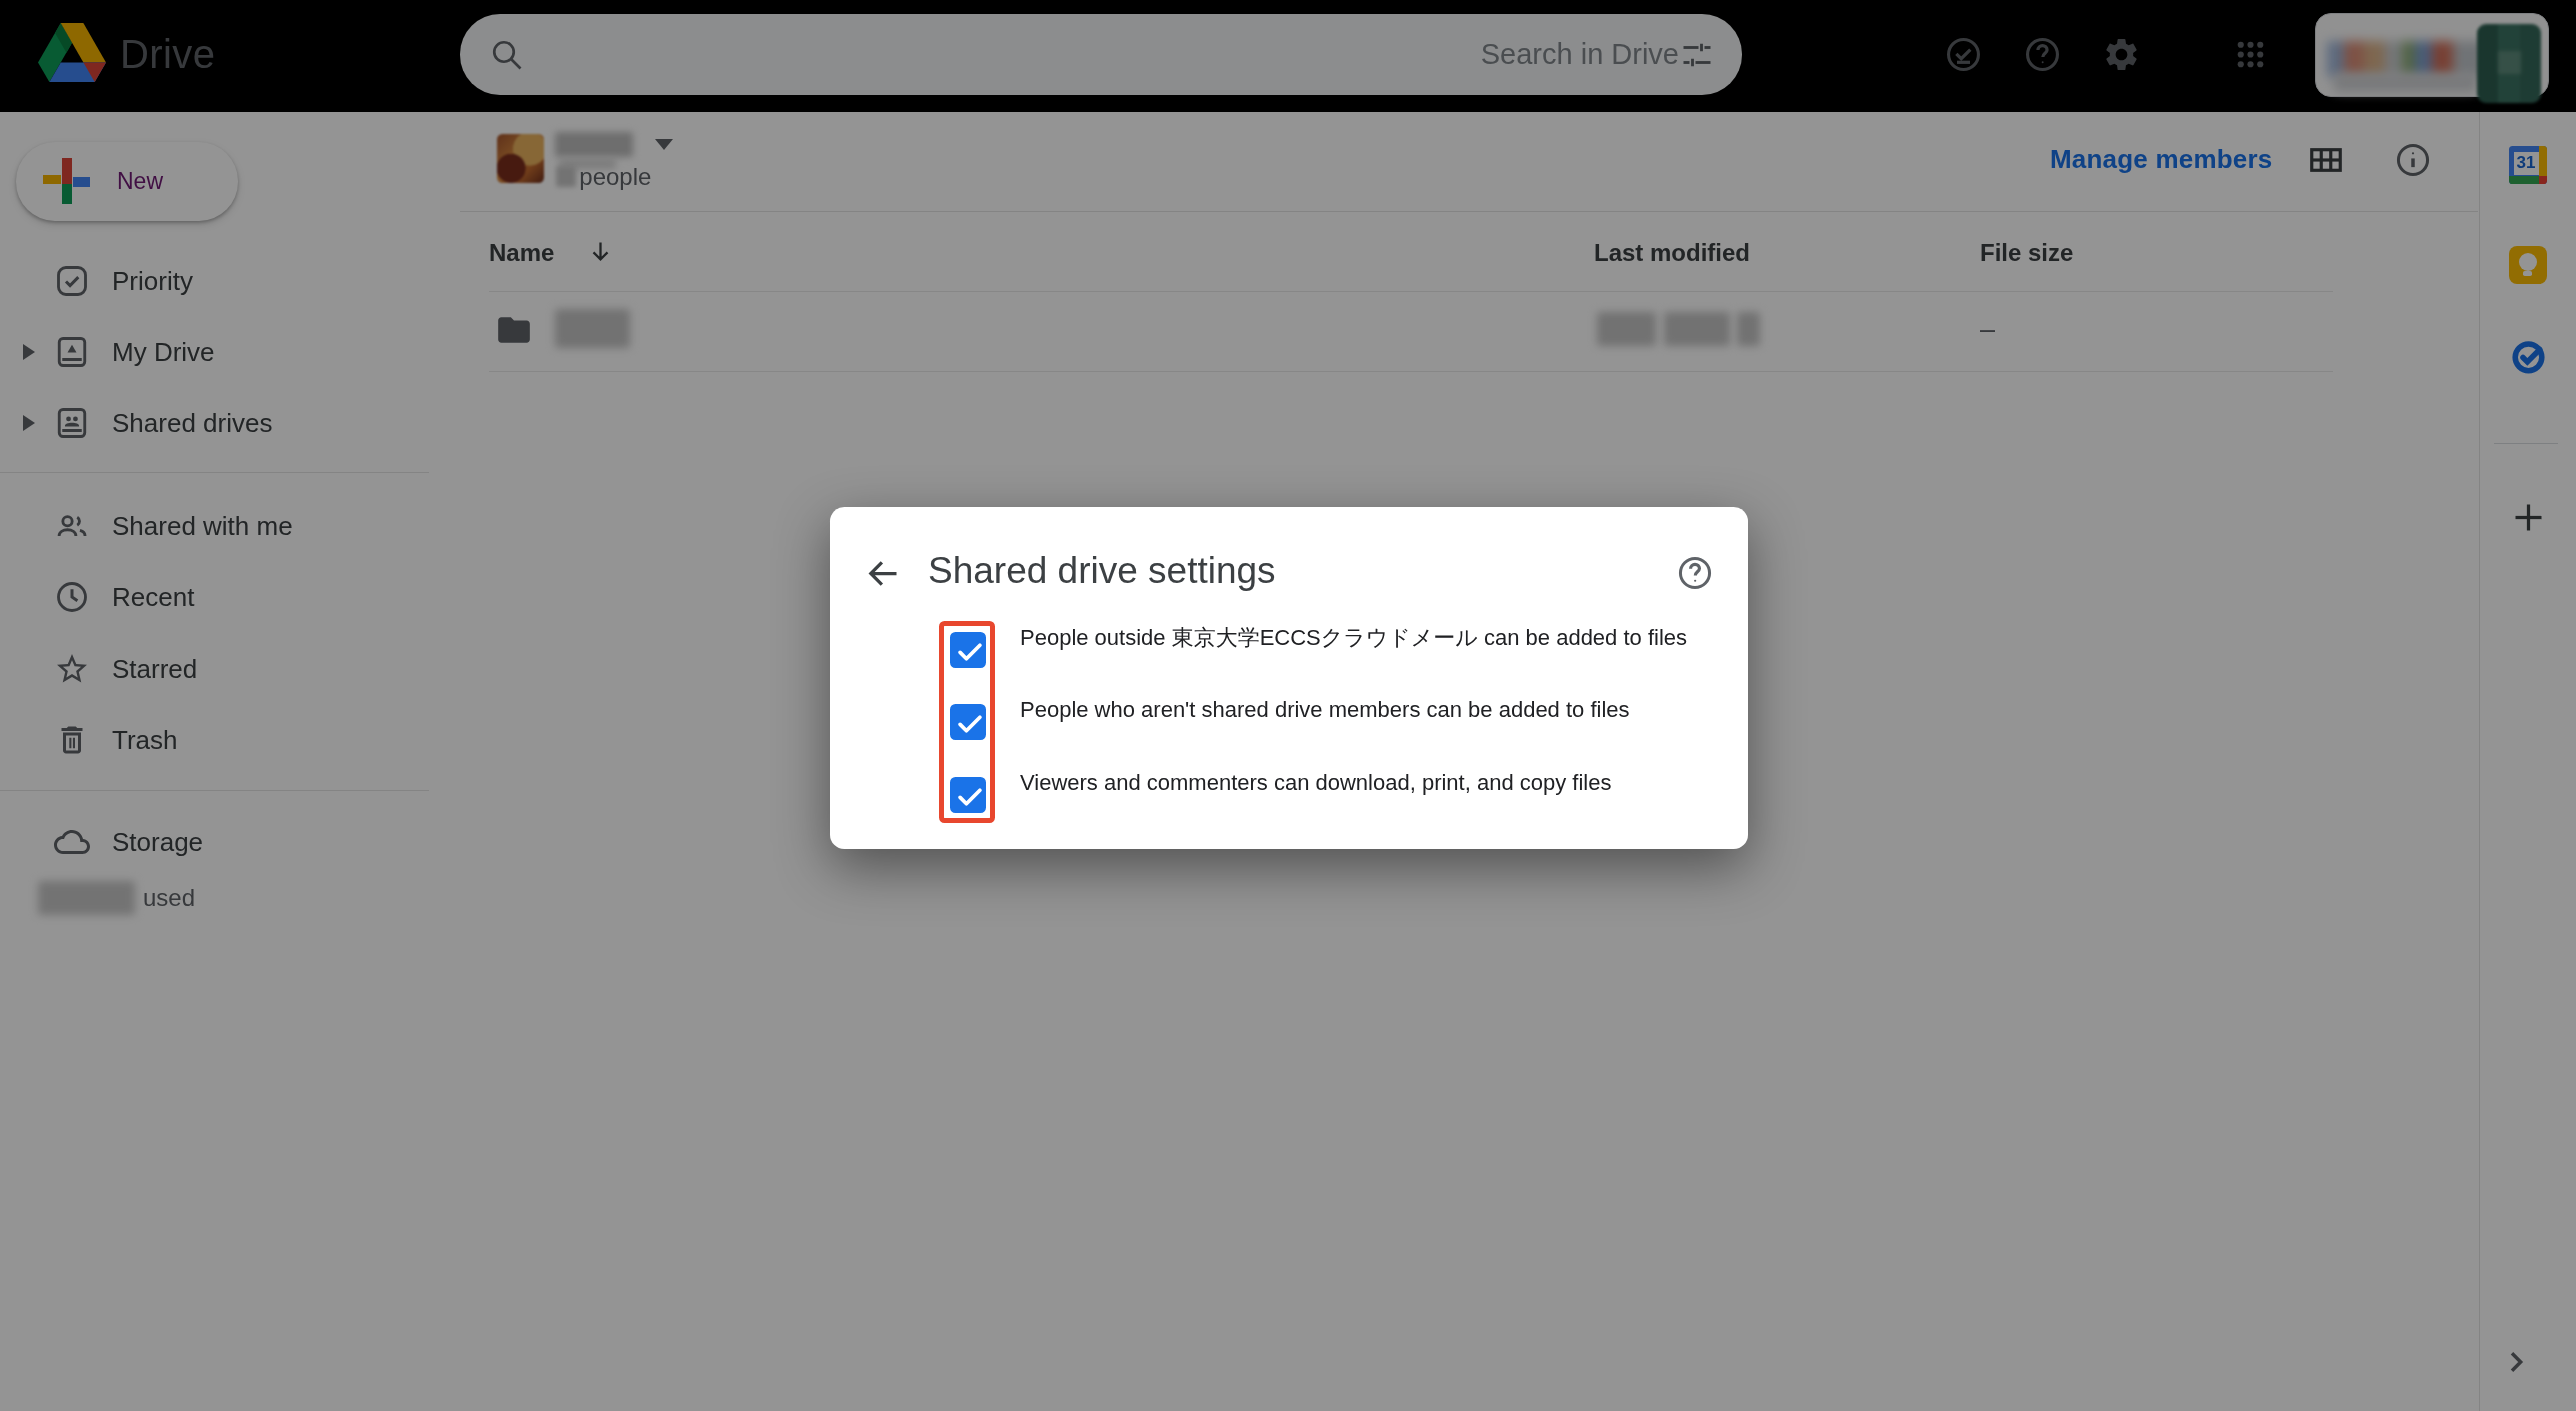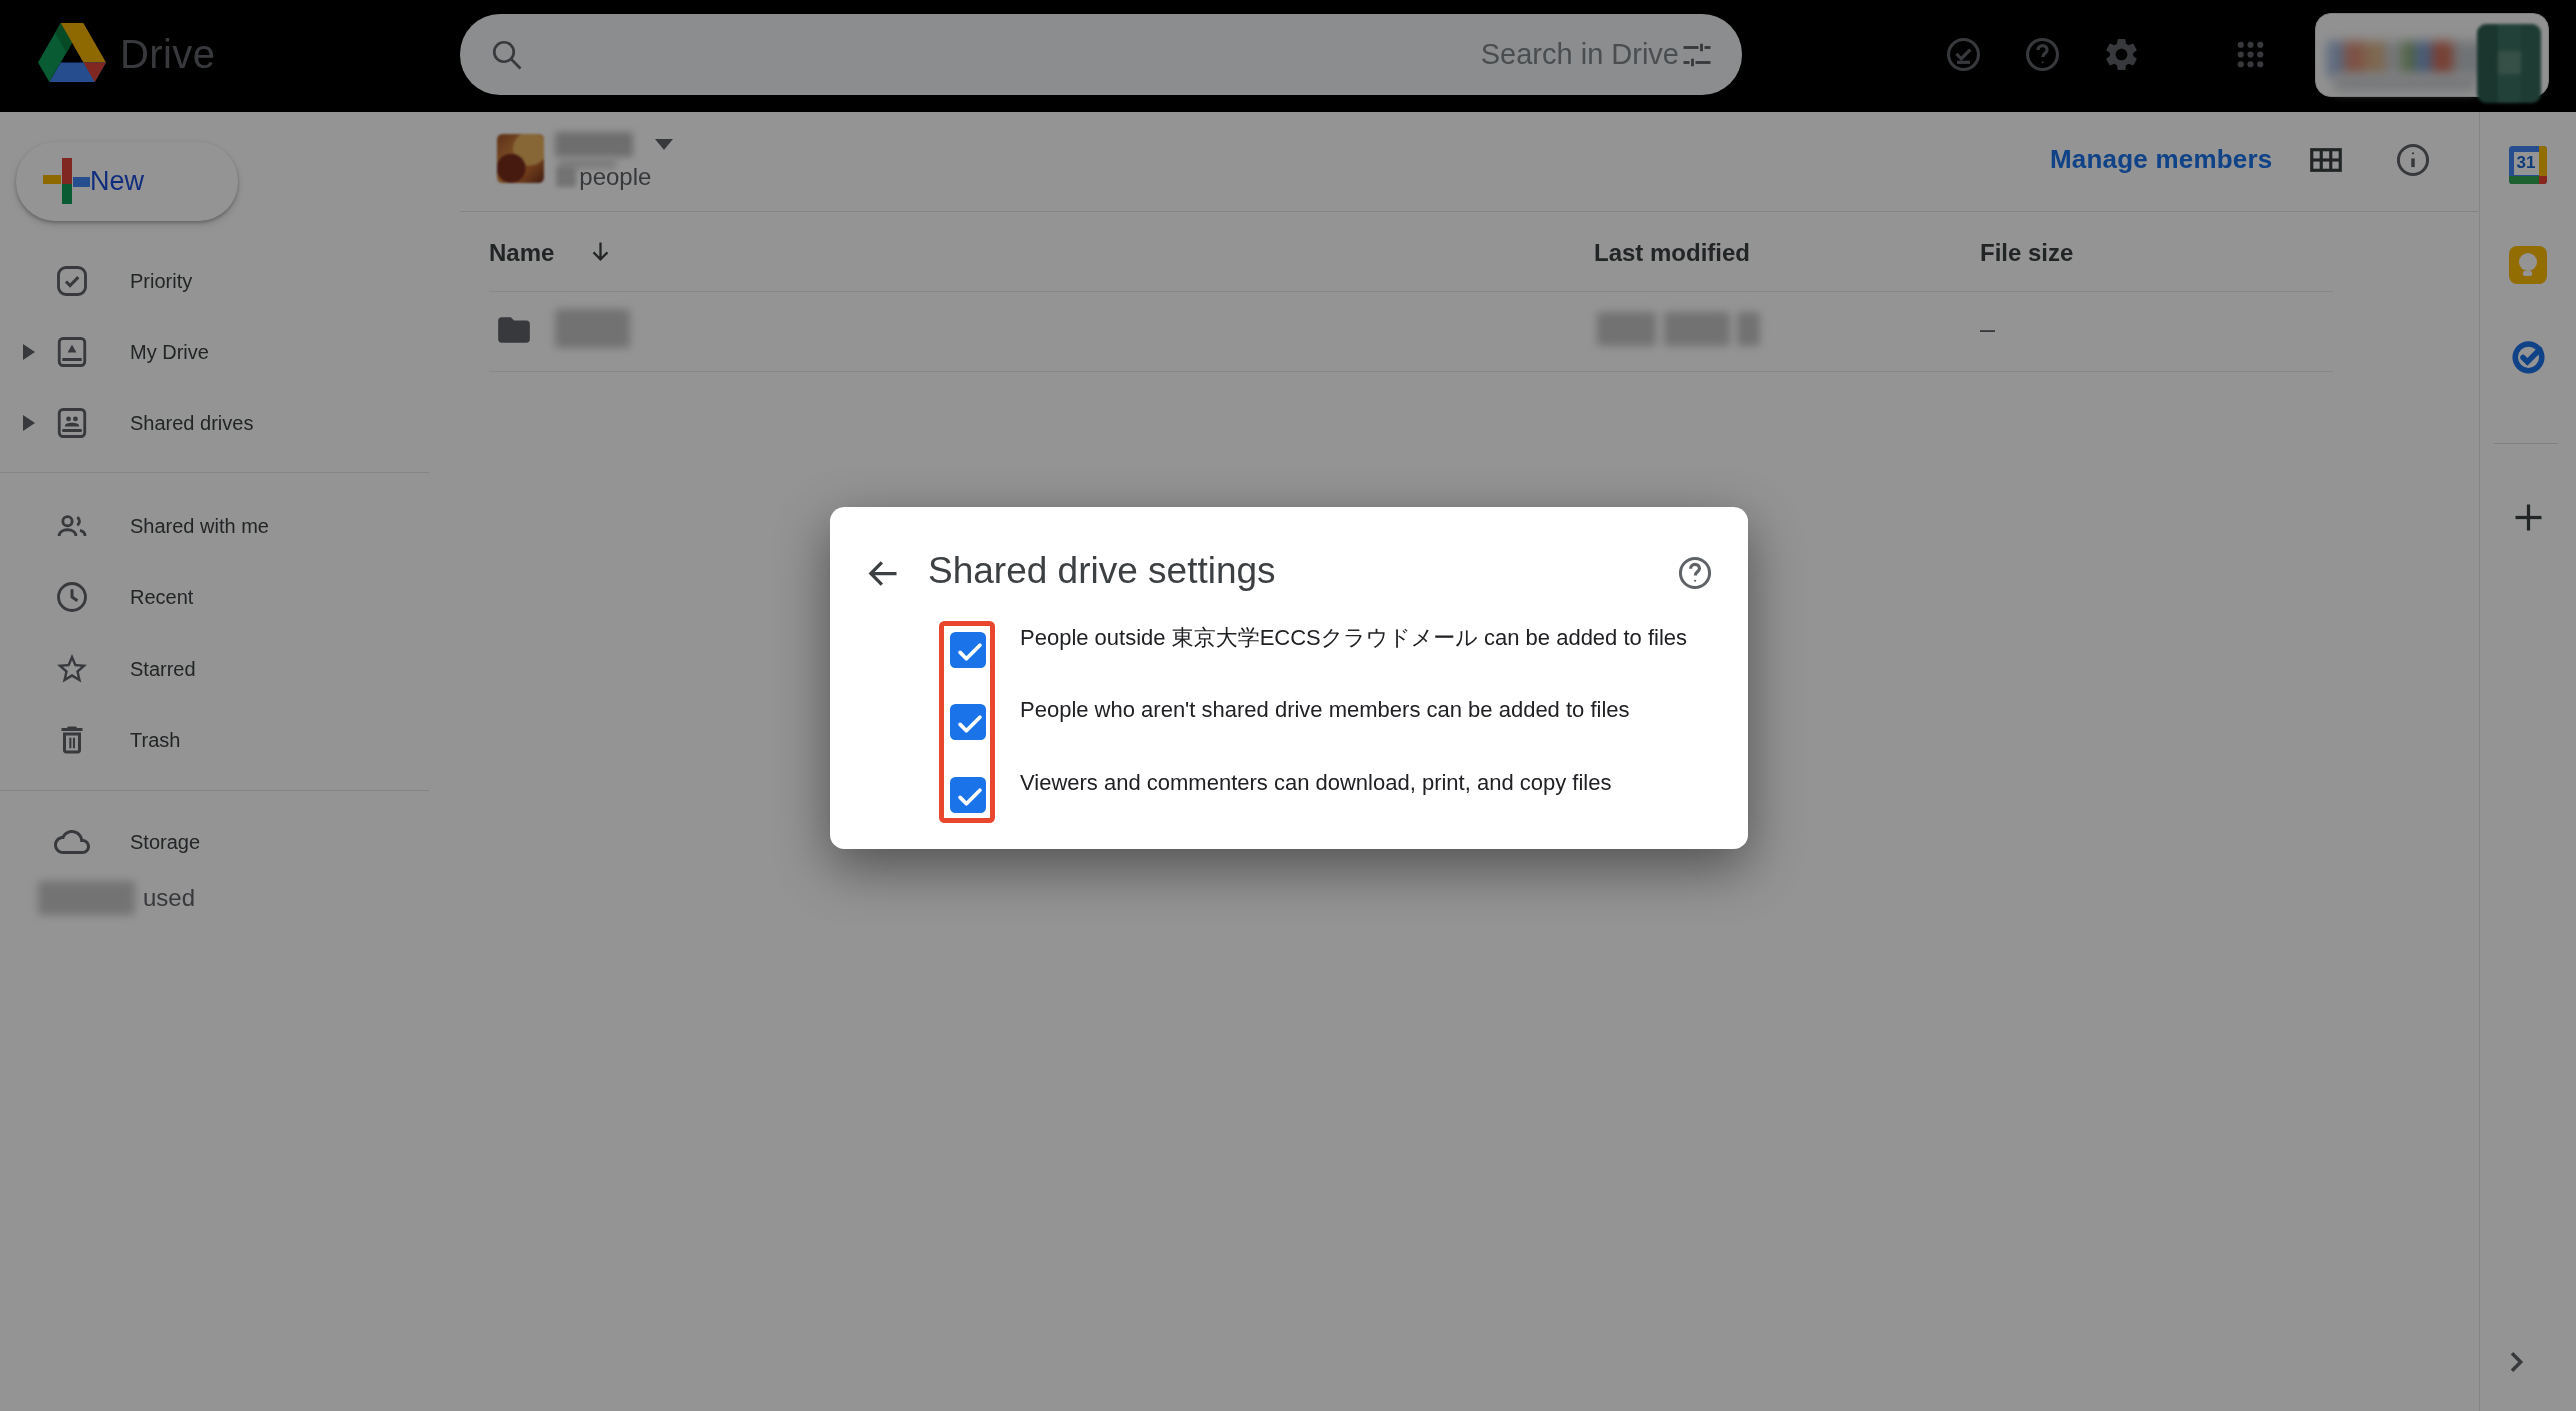--- a/index.html
+++ b/index.html
@@ -43,25 +43,25 @@
 
   
   .sidebar { position:absolute; left:0; top:112px; width:429px; height:1300px; background:#fff; }
   .new-btn {
     position:absolute; left:16px; top:29.5px; width:222px; height:79px; background:#fff;
     border-radius:39px; box-shadow:0 1.8px 3.6px rgba(0,0,0,.25), 0 3.6px 9px rgba(0,0,0,.12);
     display:flex; align-items:center; cursor:pointer;
   }
   .new-plus { position:relative; width:47px; height:47px; margin-left:27px; flex:none; }
   .new-plus i { position:absolute; display:block; }
-  .new-label { font-size:27px; color:#1d4ed8; }
+  .new-label { font-size:23px; color:#701a75; margin-left:27px; }
   .nav-item { position:absolute; left:0; width:429px; height:72px; display:flex; align-items:center; cursor:pointer; }
   .nav-caret { position:absolute; left:23px; width:0; height:0; border-left:12.5px solid #5f6368; border-top:8px solid transparent; border-bottom:8px solid transparent; }
   .nav-ico { position:absolute; left:54px; width:36px; height:36px; }
-  .nav-label { position:absolute; left:130px; font-size:20px; color:#3c4043;text-align:center; }
+  .nav-label { position:absolute; left:112px; font-size:26px; color:#3c4043;text-align:center; }
   .side-div { position:absolute; left:0; width:429px; height:0; border-top:1.8px solid #e3e3e3; }
   .storage-blur { position:absolute; left:38px; top:769px; width:97px; height:34px; background:#c7c7c7; filter:blur(4.5px); border-radius:3.6px; }
   .storage-used { position:absolute; left:143px; top:772px; font-size:24px; color:#5f6368; }
 
   
   .main { position:absolute; left:460px; top:112px; width:2018px; height:1300px; background:#fff; }
   .drive-avatar { position:absolute; left:37px; top:21.5px; width:47px; height:49px; border-radius:5.4px;
     background:
       radial-gradient(circle at 30% 70%, #7a2d1d 0 30%, transparent 31%),
       radial-gradient(circle at 70% 30%, #e8b15e 0 35%, transparent 36%),

